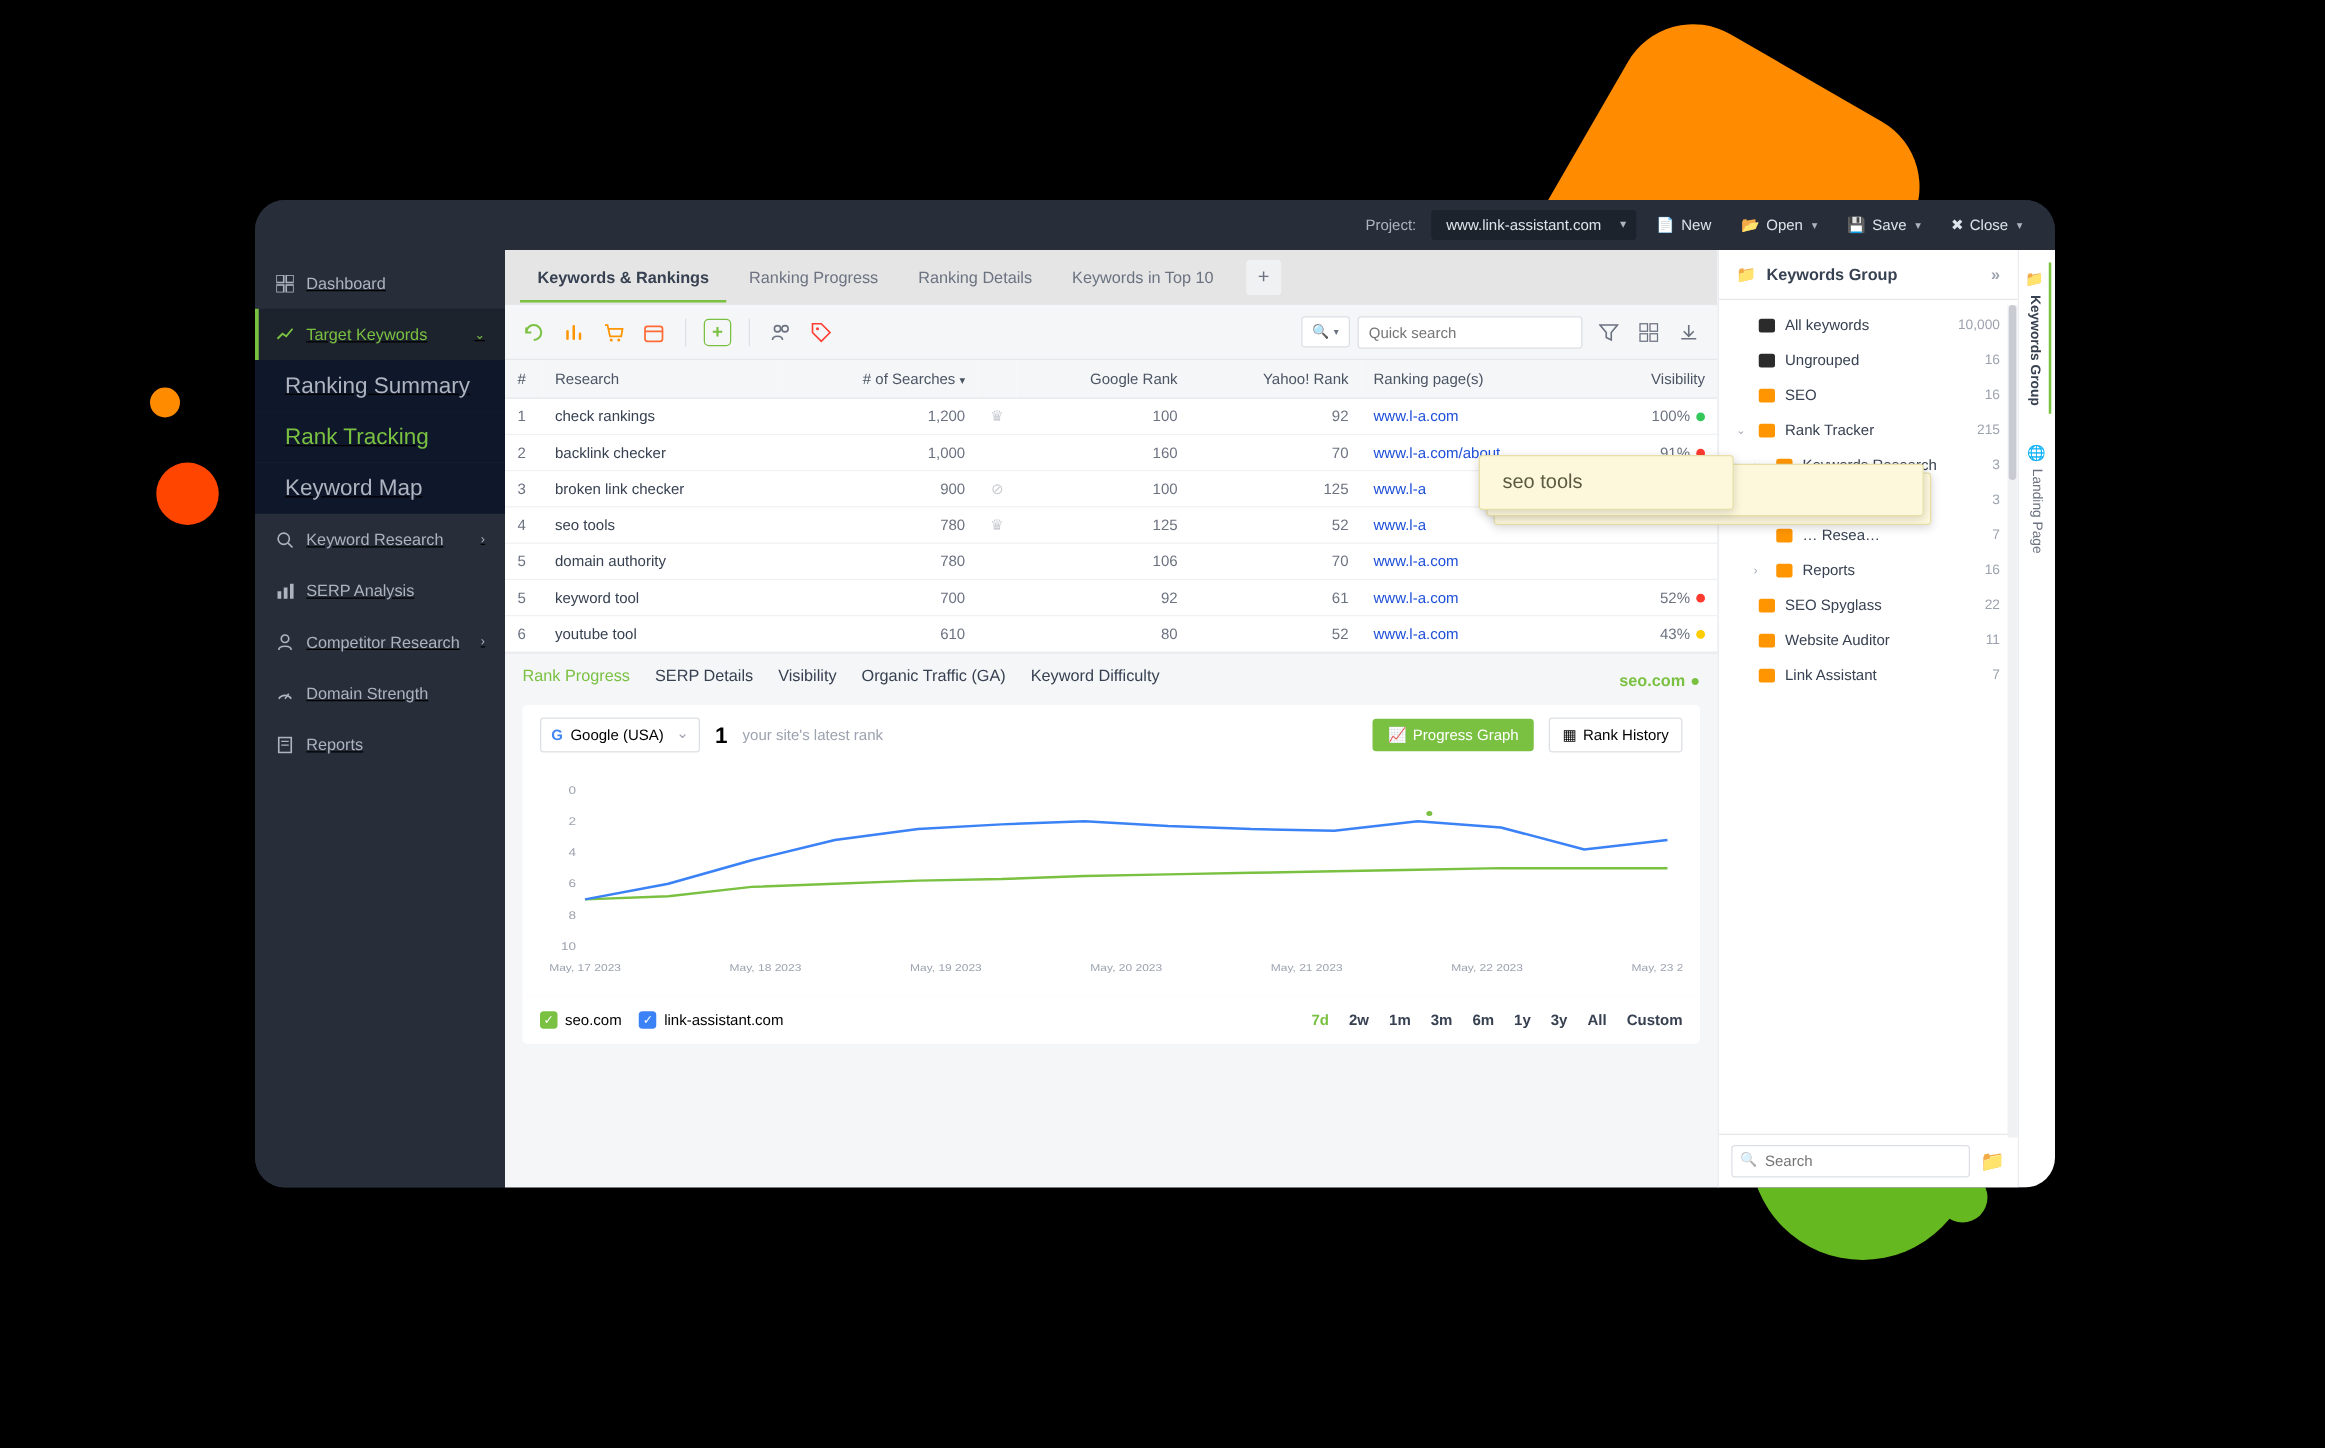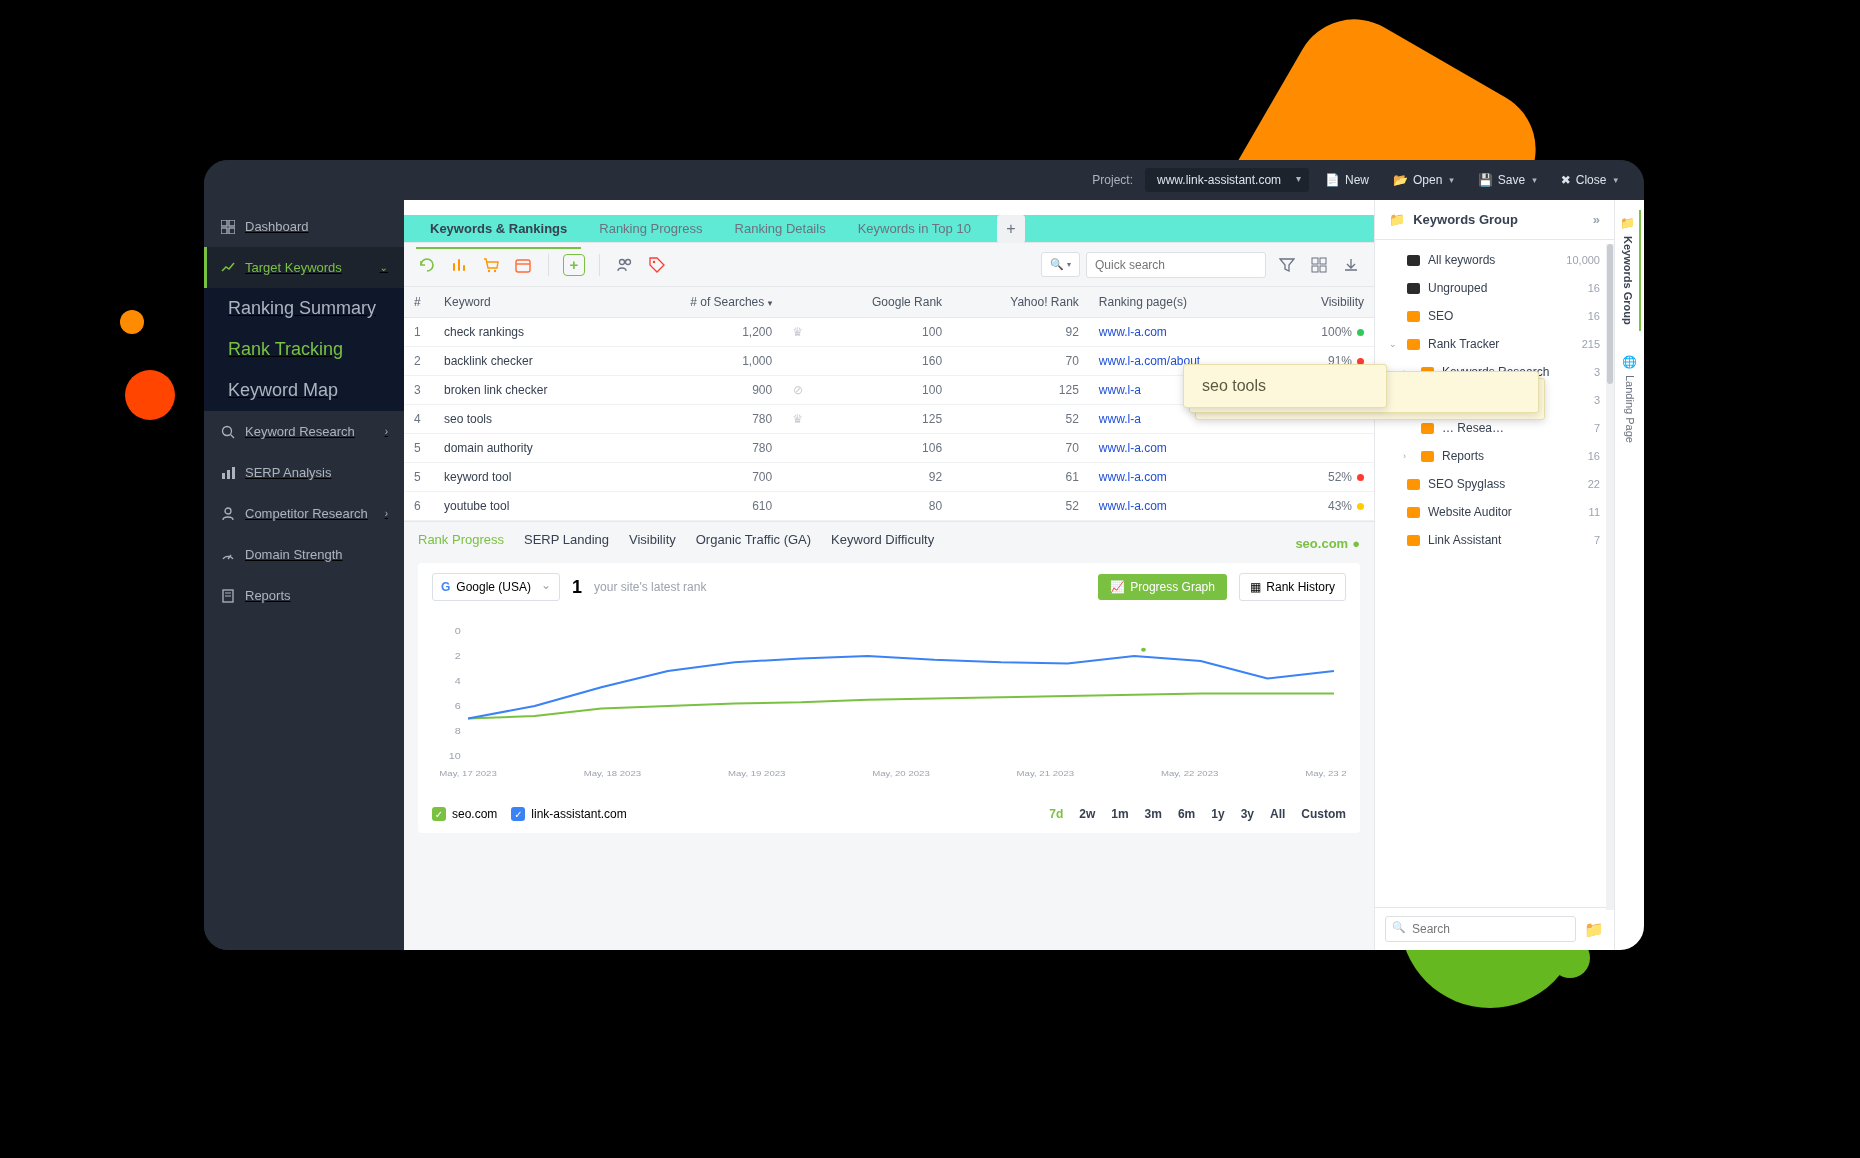--- a/index.html
+++ b/index.html
@@ -20,21 +20,21 @@
 .sidebar { width: 200px; background: #272e3a; display: flex; flex-direction: column; padding-top: 6px; text-decoration: underline; }
 .sidebar .nav-item { display: flex; align-items: center; gap: 10px; padding: 13px 16px; color: #aeb4bf; font-size: 13px; cursor: pointer; position: relative; }
 .sidebar .nav-item.active { background: #1d232d; color: #7ac142; }
 .sidebar .nav-item.active::before { content: ""; position: absolute; left: 0; top: 0; bottom: 0; width: 3px; background: #7ac142; }
 .sidebar .nav-item .chev { margin-left: auto; font-size: 10px; }
 .sidebar .sub-item { padding: 10px 16px 10px 24px; color: #aeb4bf; font-size: 18px; cursor: pointer; background: #0f172a; }
 .sidebar .sub-item.active { color: #7ac142; }
 .nav-icon { width: 15px; height: 15px; display: inline-flex; align-items: center; justify-content: center; }
 .content { flex: 1; background: #fff; display: flex; min-width: 0; }
 .center-col { flex: 1; display: flex; flex-direction: column; min-width: 0; }
-.tabs-row { height: 28px; border-bottom: 1px solid #e5e7eb; display: flex; align-items: center; padding: 0 12px; gap: 4px; background: #5eead4; margin-top: 15px; }
+.tabs-row { height: 44px; border-bottom: 1px solid #e5e7eb; display: flex; align-items: center; padding: 0 12px; gap: 4px; background: #e5e5e5; }
 .tabs-row .tab { padding: 12px 14px; font-size: 13px; color: #6b7280; cursor: pointer; position: relative; }
 .tabs-row .tab.active { color: #374151; font-weight: 600; }
 .tabs-row .tab.active::after { content: ""; position: absolute; left: 0; right: 0; bottom: -1px; height: 2px; background: #7ac142; }
 .tabs-row .plus-tab { width: 28px; height: 28px; background: #f0f1f3; display: flex; align-items: center; justify-content: center; border-radius: 3px; color: #6b7280; margin-left: 8px; cursor: pointer; }
 .toolbar { height: 44px; background: #f5f6f8; border-bottom: 1px solid #e5e7eb; display: flex; align-items: center; padding: 0 12px; gap: 10px; }
 .toolbar .tool-ic { width: 22px; height: 22px; display: flex; align-items: center; justify-content: center; cursor: pointer; }
 .toolbar .tool-ic.boxed { border: 1.5px solid #7ac142; border-radius: 4px; color: #7ac142; font-weight: bold; font-size: 15px; }
 .toolbar .divider { width: 1px; height: 22px; background: #dcdfe4; margin: 0 4px; }
 .toolbar .spacer { flex: 1; }
 .toolbar .search-wrap { display: flex; align-items: center; gap: 6px; }
@@ -280,21 +280,21 @@
                 <path d="M8,2 L8,10 M4,7 L8,11 L12,7 M2,13 L14,13" fill="none" stroke="#6b7280" stroke-width="1.3"></path>
               </svg>
             </div>
         </div>
 
         <div class="table-wrap">
           <table class="kw-table">
             <thead>
               <tr class="header-row">
                 <th class="left" style="width:30px">#</th>
-                <th class="left">Keyword</th>
+                <th class="left">Research</th>
                 <th><span># of Searches</span> <span style="font-size:9px">▾</span></th>
                 <th style="width:30px"></th>
                 <th>Google Rank</th>
                 <th>Yahoo! Rank</th>
                 <th class="left">Ranking page(s)</th>
                 <th>Visibility</th>
               </tr>
             </thead>
             <tbody id="kw-tbody">
                 <tr>
@@ -367,21 +367,21 @@
                   <td class="left"><a href="#">www.l-a.com</a></td>
                   <td class="num">43%<span class="vis-dot" style="background:#ffcc00"></span></td>
                 </tr>
               </tbody>
           </table>
         </div>
 
         <div class="bottom-panel">
           <div class="bp-tabs">
             <div class="bp-tab active">Rank Progress</div>
-            <div class="bp-tab">SERP Landing</div>
+            <div class="bp-tab">SERP Details</div>
             <div class="bp-tab">Visibility</div>
             <div class="bp-tab">Organic Traffic (GA)</div>
             <div class="bp-tab">Keyword Difficulty</div>
             <div class="bp-right">
                 <span>seo.com</span> 
                 <span style="color:#7ac142">●</span>
               </div>
           </div>
           <div class="bp-controls">
             <div class="dd">

